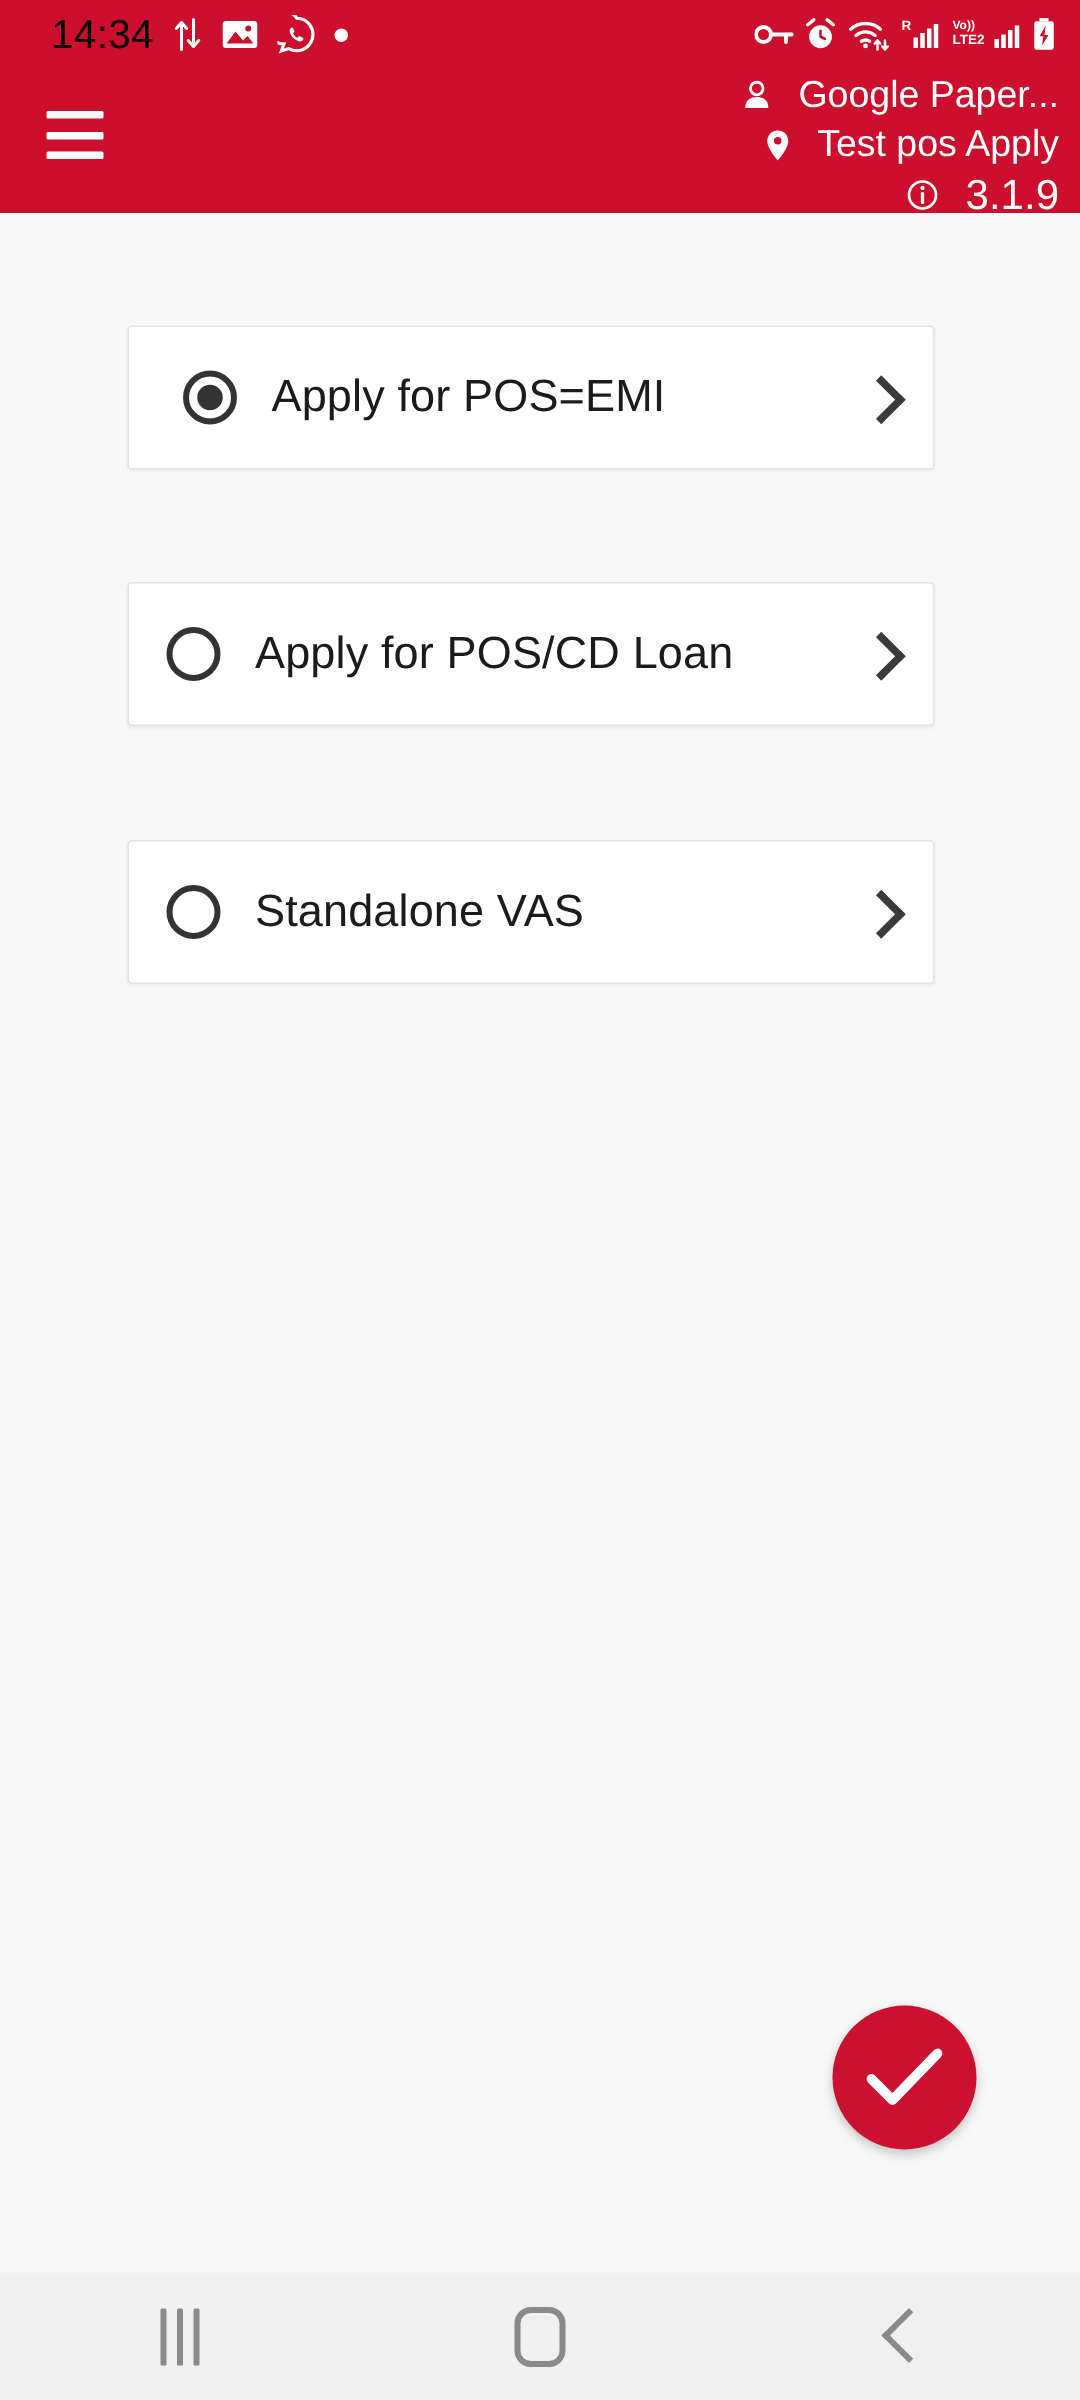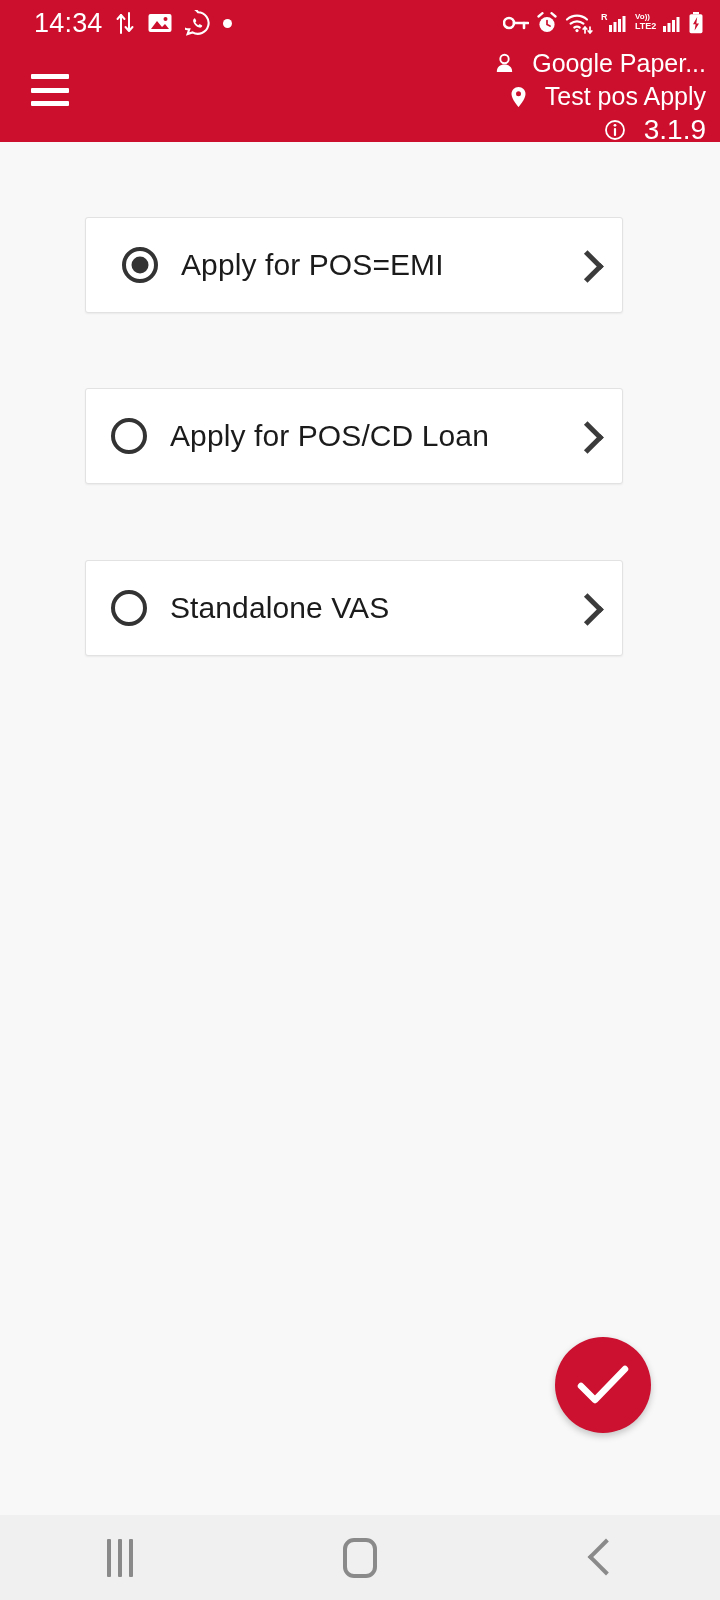--- a/index.html
+++ b/index.html
@@ -18,21 +18,21 @@
     background:#CB0F2C;
   }
   .statusbar {
     position:absolute; top:0; left:0; width:720px; height:46px;
     display:flex; align-items:center; justify-content:space-between;
     padding:0 16px 0 34px;
   }
   .sb-left { display:flex; align-items:center; gap:12px; }
   .sb-right { display:flex; align-items:center; gap:7px; }
   .clock {
-    color:#ffffff; font-size:27px; letter-spacing:0.2px;
+    color:#000000; font-size:27px; letter-spacing:0.2px;
     font-family:"Liberation Sans", sans-serif;
   }
   .sb-icon { display:block; }
   .dot-icon {
     width:9px; height:9px; border-radius:50%; background:#fff;
     display:block;
   }
 
   
   .hamburger {

